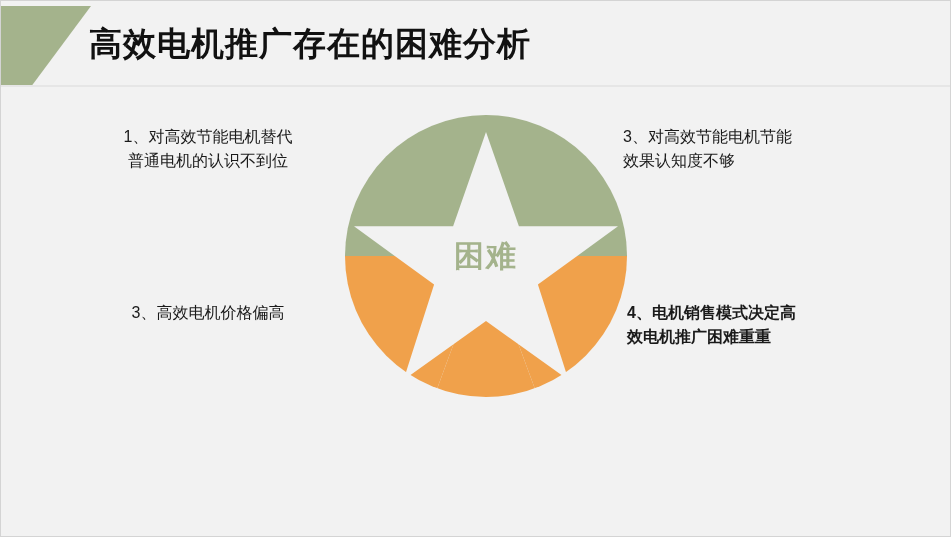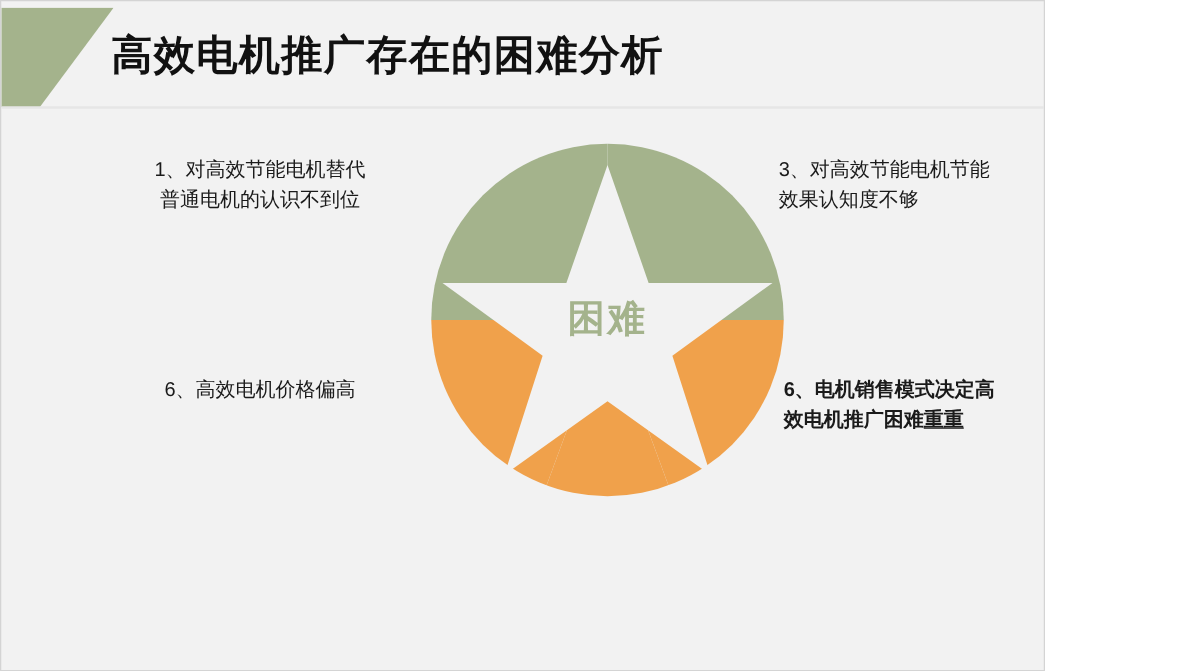--- a/index.html
+++ b/index.html
@@ -10,21 +10,21 @@
   body {
     width: 951px;
     height: 537px;
     overflow: hidden;
     font-family: "Liberation Sans", "DejaVu Sans", sans-serif;
   }
 
   
   #slide {
     position: relative;
-    width: 836px;
+    width: 951px;
     height: 537px;
     background: #f2f2f2;
     box-sizing: border-box;
     border: 1px solid #d4d4d4;
     overflow: hidden;
   }
 
   
   #header {
     position: absolute;
@@ -132,21 +132,21 @@
     text-align: left;
     font-weight: bold;
   }
   #callout-5 {
     left: 300px;
     top: 400px;
     width: 380px;
     text-align: center;
     font-weight: bold;
   }
-  .u-underline { text-decoration: underline; text-decoration-thickness: 1px; }
+  .u-underline { text-decoration-thickness: 1px; }
 </style>
 </head>
 <body>
 
 <div id="slide">
 
   <div id="header">
     <div id="corner-wedge"></div>
     <div id="slide-title">高效电机推广存在的困难分析</div>
     <div id="title-underline"></div>
@@ -184,19 +184,19 @@
       <div class="cl-line">困难</div>
     </div>
   </div>
 
   <div class="callout" id="callout-1">1、对高效节能电机替代
 普通电机的认识不到位</div>
 
   <div class="callout" id="callout-2">3、对高效节能电机节能
 效果认知度不够</div>
 
-  <div class="callout" id="callout-3">6、高效电机价格偏高</div>
-
-  <div class="callout bold" id="callout-4"><span>6、电机销售模式决定高
+  <div class="callout" id="callout-3">3、高效电机价格偏高</div>
+
+  <div class="callout bold" id="callout-4"><span>4、电机销售模式决定高
 效电机推广困难</span><span class="u-underline">重重</span></div>
 
 
 </div>
 
 </body></html>

